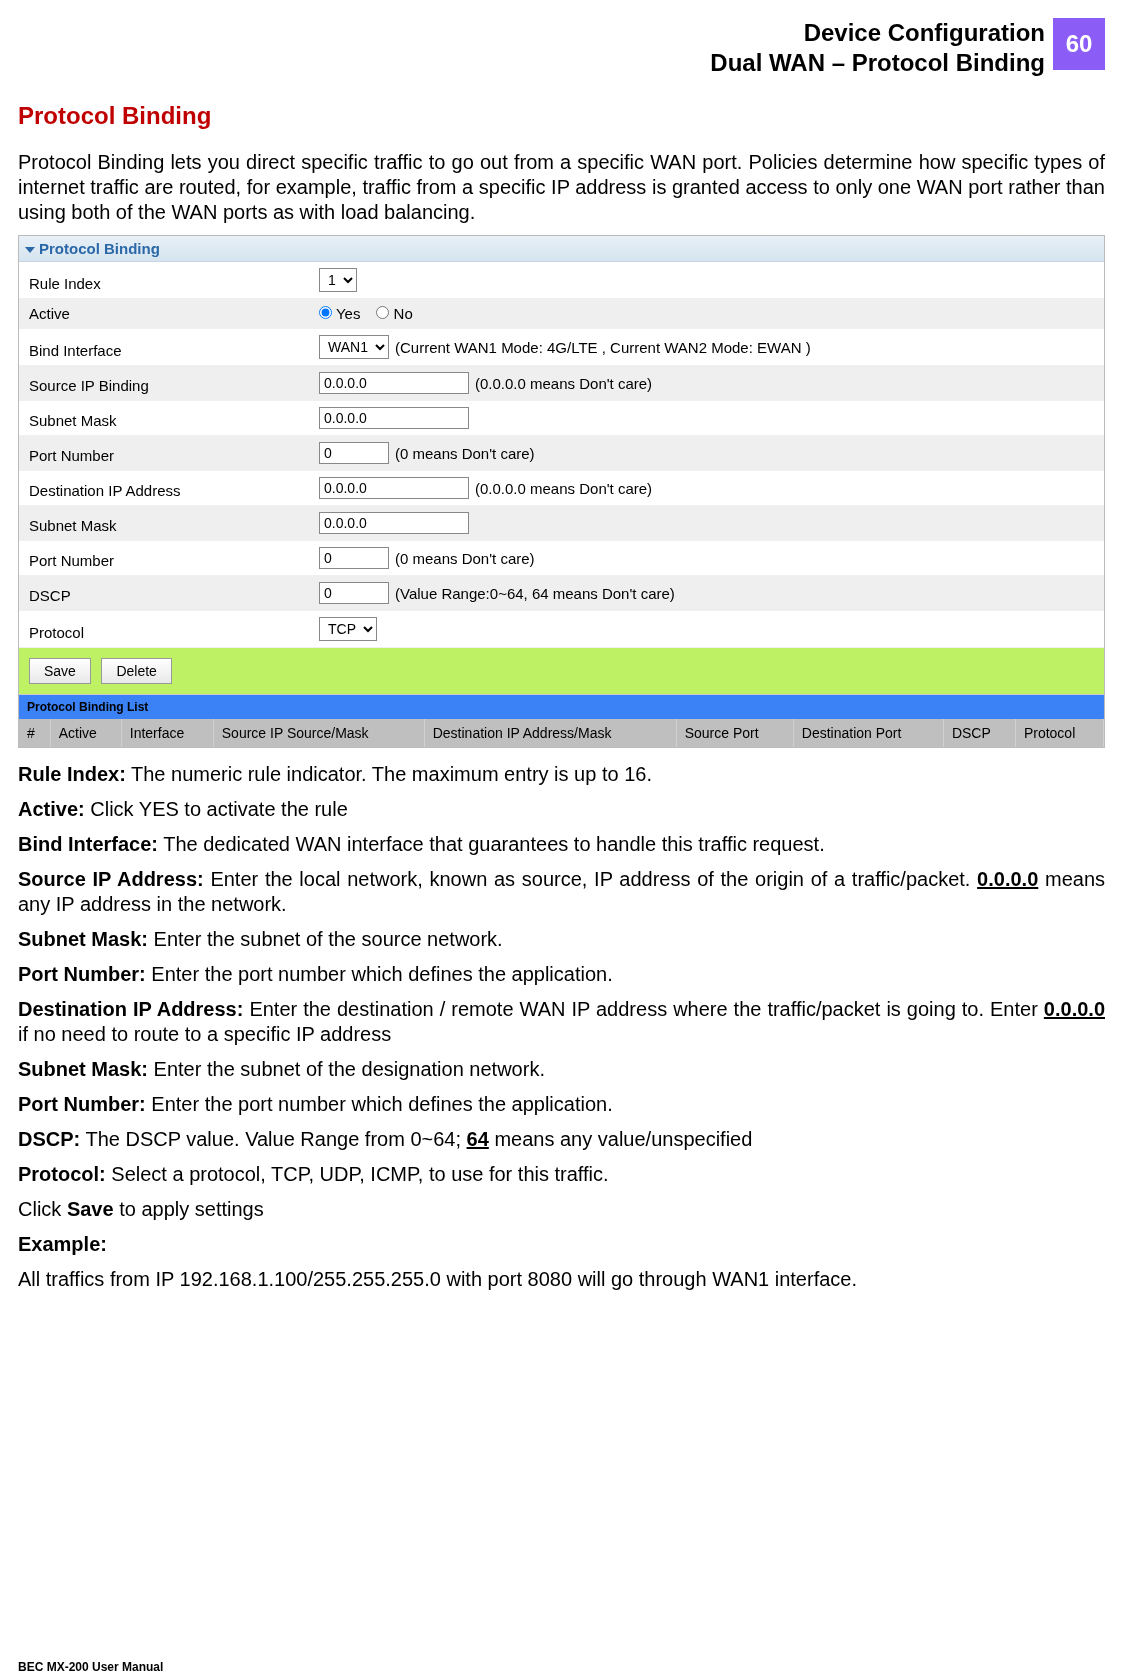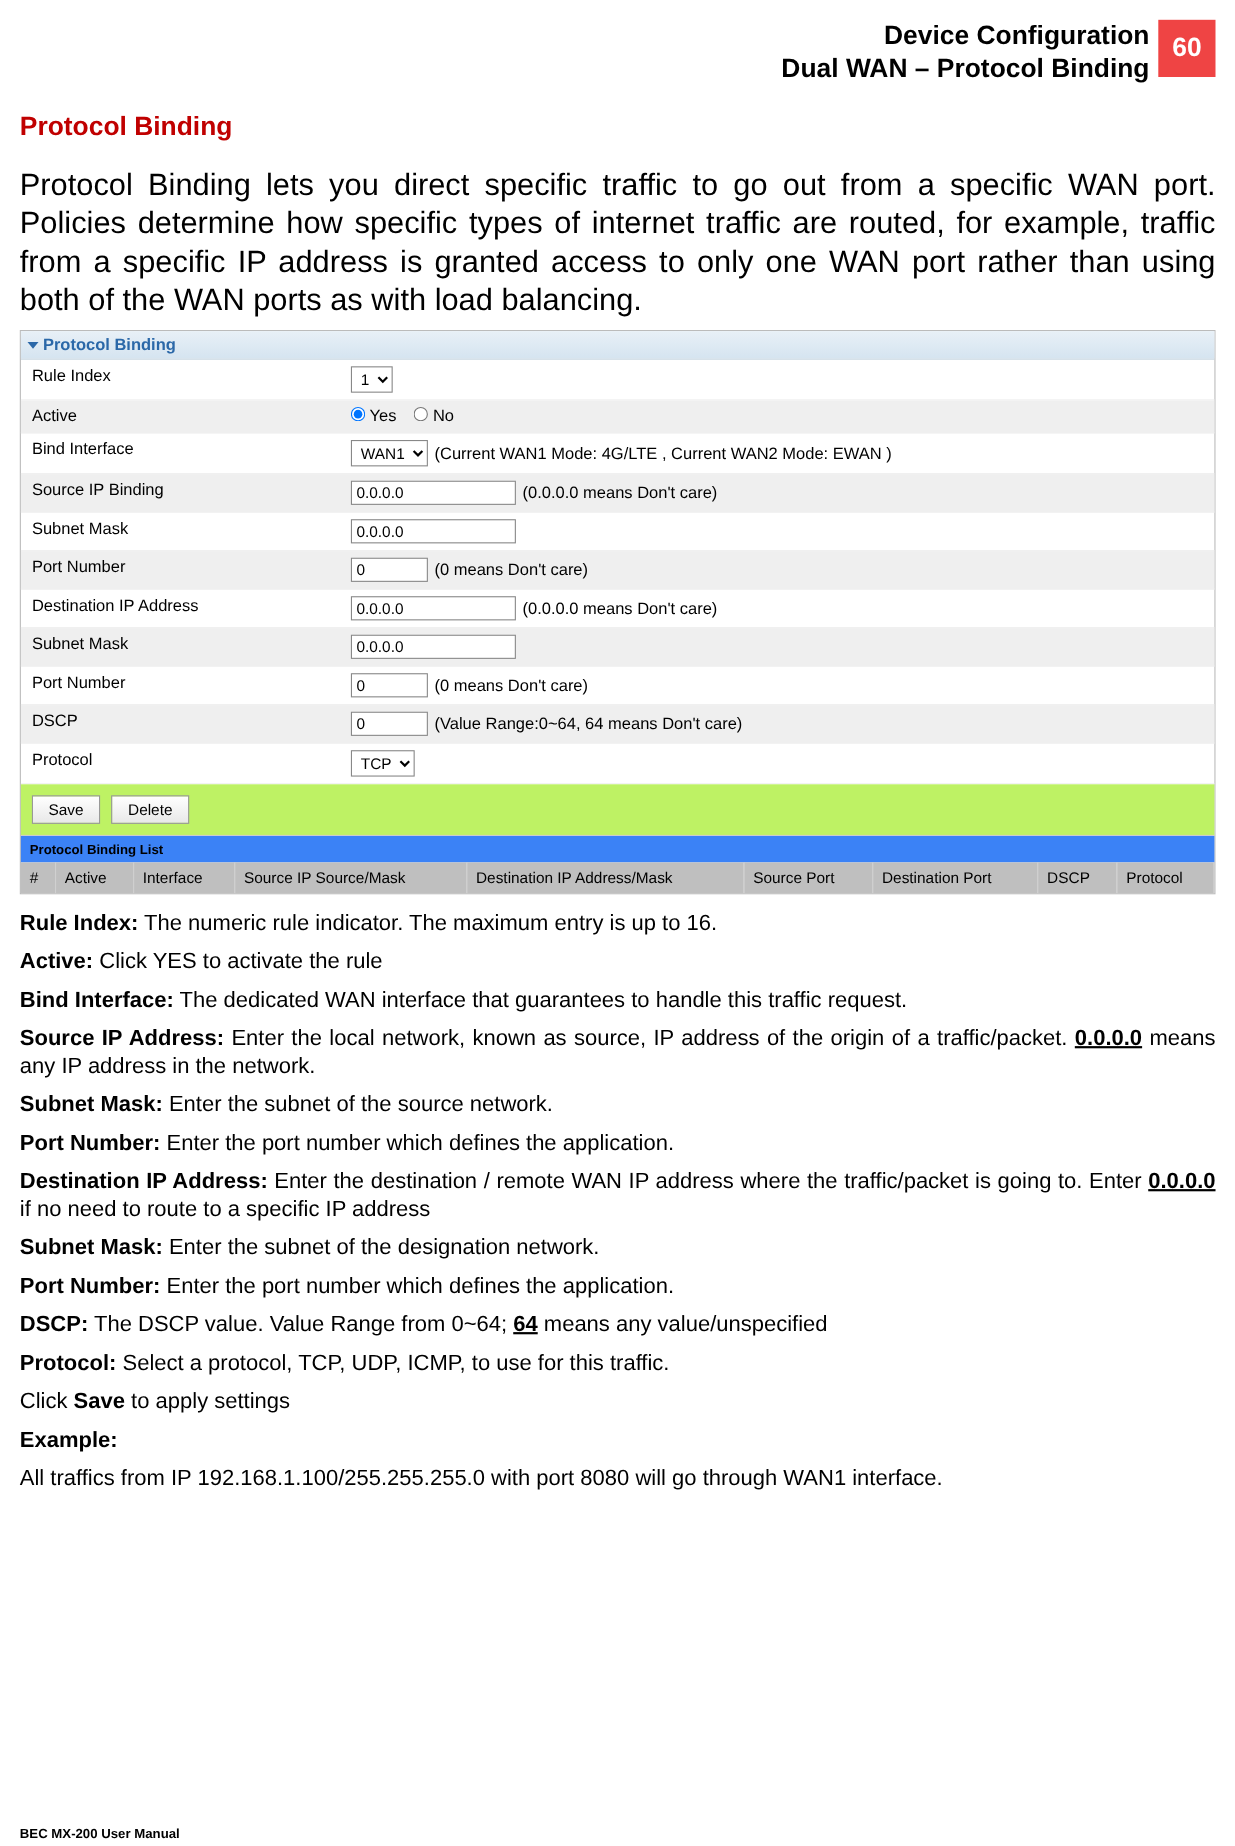--- a/index.html
+++ b/index.html
@@ -24,38 +24,38 @@
     }
     .header-text {
       text-align: right;
       font-size: 24px;
       font-weight: bold;
       line-height: 1.25;
       padding-right: 8px;
       margin-left: 44px;
     }
     .header-badge {
-      background: #ef4444;
+      background: #8b5cf6;
       color: #fff;
       font-size: 24px;
       font-weight: bold;
       width: 52px;
       height: 52px;
       display: flex;
       align-items: center;
       justify-content: center;
     }
     .section-title {
       color: #c00000;
       font-size: 24px;
       font-weight: bold;
       margin-bottom: 20px;
     }
     .intro {
-      font-size: 28px;
+      font-size: 20px;
       line-height: 1.25;
       text-align: justify;
       margin-bottom: 10px;
     }
     .config-panel {
       border: 1px solid #bbb;
       background: #fff;
       width: 100%;
     }
     .panel-header {
@@ -70,21 +70,21 @@
       display: inline-block;
       width: 0; height: 0;
       border-left: 5px solid transparent;
       border-right: 5px solid transparent;
       border-top: 6px solid #2b68a8;
       margin-right: 4px;
       vertical-align: middle;
     }
     .form-row {
       display: flex;
-      align-items: flex-start;
+      align-items: flex-end;
       padding: 6px 10px;
       font-size: 15px;
       border-bottom: 1px solid #f0f0f0;
     }
     .form-row.alt { background: #efefef; }
     .form-row .lbl { width: 290px; }
     .form-row .val { flex: 1; display: flex; align-items: center; gap: 6px; }
     .form-row select, .form-row input[type="text"] {
       font-size: 14px;
       padding: 2px 4px;

